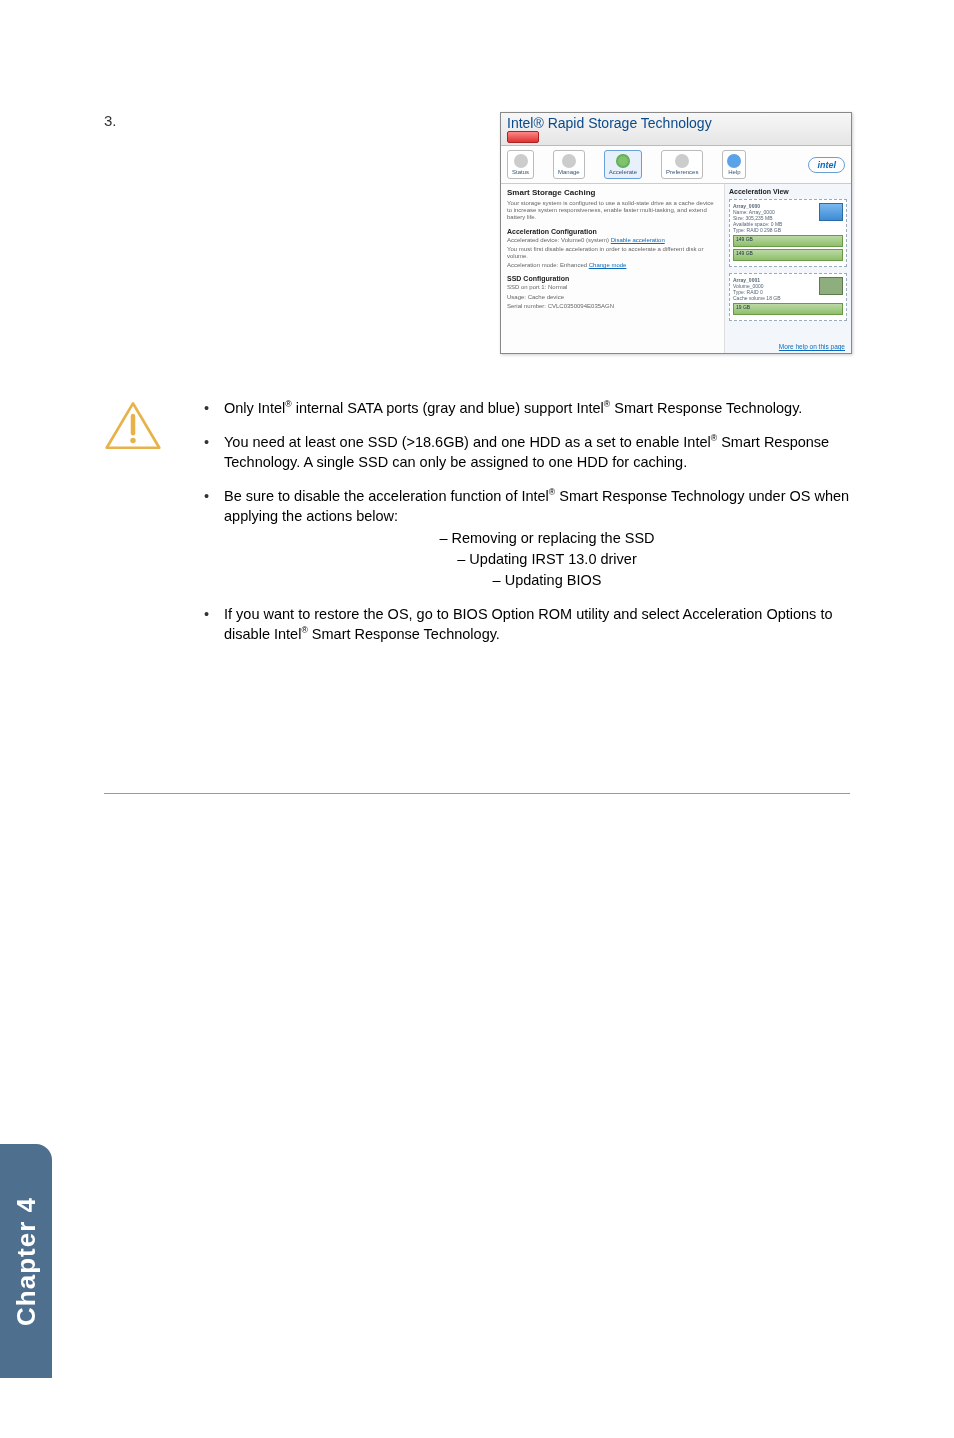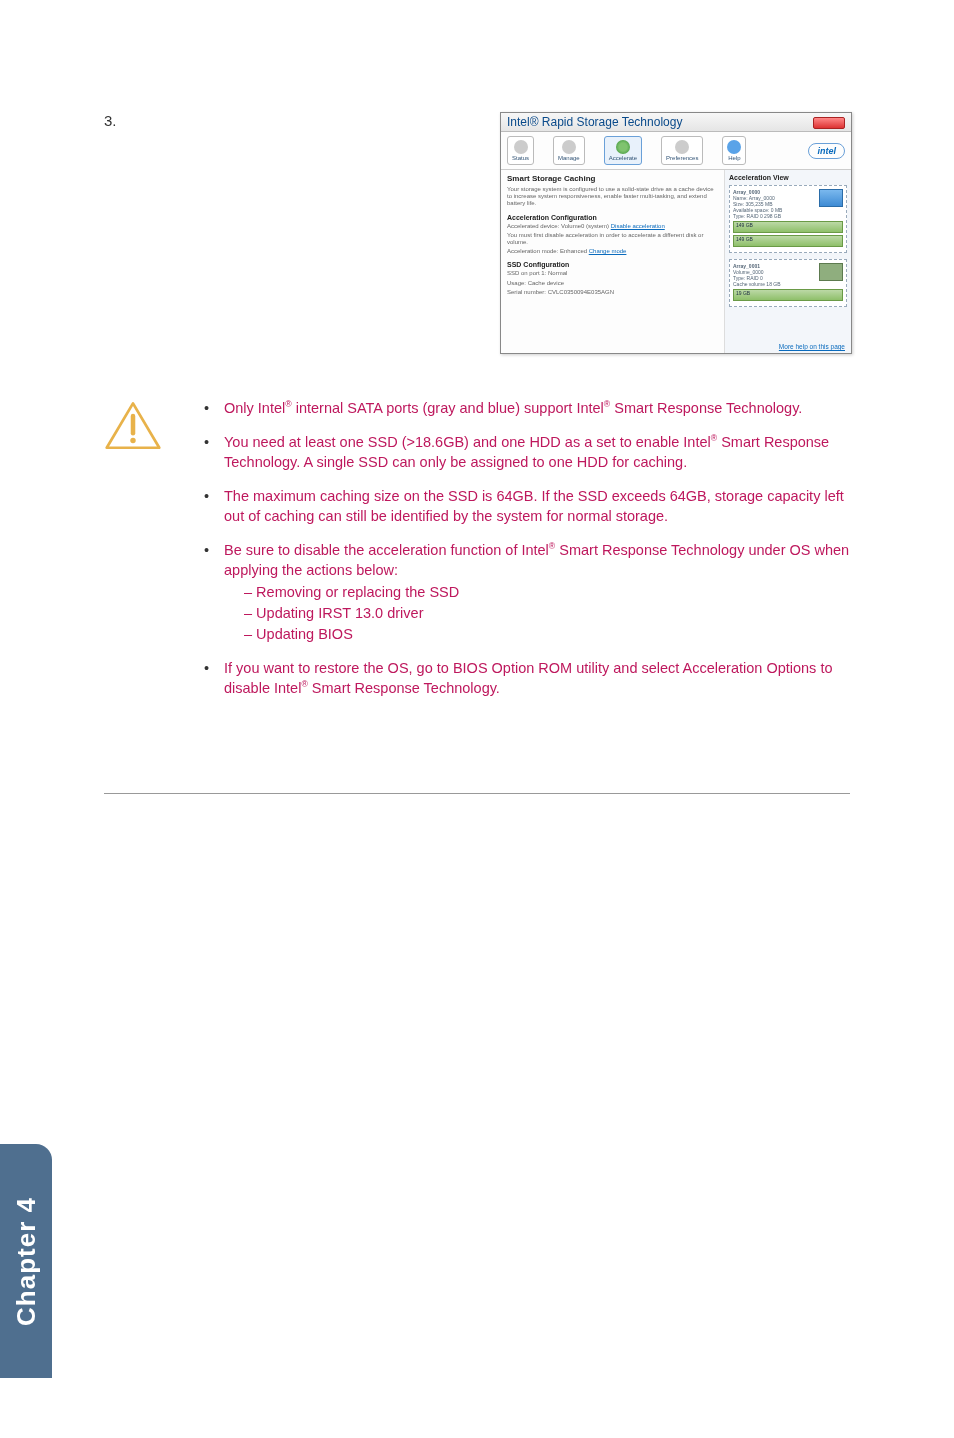--- a/index.html
+++ b/index.html
@@ -56,25 +56,26 @@
     box-shadow: 1px 1px 3px rgba(0,0,0,.2);
     font-size: 7px;
     color: #444;
     position: relative;
     overflow: hidden;
   }
   .mini-title {
     background: linear-gradient(#f7f7f7,#e5e5e5);
     border-bottom: 1px solid #bbb;
     padding: 2px 6px;
-    font-size: 12px;
+    font-size: 14px;
     color: #0a4a8a;
     display:flex;
     justify-content: space-between;
-    align-items:flex-end;
+    align-items:flex-start;
+    flex-direction:column;
   }
   .mini-close {
     width: 30px; height: 10px;
     background: linear-gradient(#f88,#d33);
     border:1px solid #a22;
     border-radius:2px;
   }
   .mini-tabs {
     display:flex;
     gap:19px;
@@ -183,21 +184,21 @@
     gap:30px;
   }
   .warn-icon {
     flex:0 0 62px;
     padding-top:2px;
   }
   .warn-icon svg { width:58px; height:52px; }
   .notes {
     flex:1;
     font-size:14.5px;
-    color:#be185d;
+    color:#000000;
     line-height:1.38;
   }
   .notes ul {
     list-style:none;
     padding:0;
     margin:0;
   }
   .notes > ul > li {
     position:relative;
     padding-left:28px;
@@ -207,21 +208,21 @@
     content:"•";
     position:absolute;
     left:8px;
     top:0;
     color:#333;
   }
   .notes .sub {
     padding-left:20px;
     margin-top:2px;
   }
-  .notes .sub div { margin:1px 0; }
+  .notes .sub div { margin:1px 12px;text-align:center; }
   sup.reg { font-size:0.6em; vertical-align: super; }
   .rule {
     position:absolute;
     left:104px;
     right:104px;
     top:793px;
     border-top:1px solid #999;
   }
   
   .side-tab {
@@ -353,23 +354,20 @@
     </div>
     <div class="notes">
       <ul>
         <li>
           <span>Only Intel</span><sup class="reg">®</sup><span> internal SATA ports (gray and blue) support Intel</span><sup class="reg">®</sup><span> Smart Response Technology.</span>
         </li>
         <li>
           <span>You need at least one SSD (&gt;18.6GB) and one HDD as a set to enable Intel</span><sup class="reg">®</sup><span> Smart Response Technology. A single SSD can only be assigned to one HDD for caching.</span>
         </li>
         <li>
-          <span>The maximum caching size on the SSD is 64GB. If the SSD exceeds 64GB, storage capacity left out of caching can still be identified by the system for normal storage.</span>
-        </li>
-        <li>
           <span>Be sure to disable the acceleration function of Intel</span><sup class="reg">®</sup><span> Smart Response Technology under OS when applying the actions below:</span>
           <div class="sub">
             <div>– Removing or replacing the SSD</div>
             <div>– Updating IRST 13.0 driver</div>
             <div>– Updating BIOS</div>
           </div>
         </li>
         <li>
           <span>If you want to restore the OS, go to BIOS Option ROM utility and select Acceleration Options to disable Intel</span><sup class="reg">®</sup><span> Smart Response Technology.</span>
         </li>

